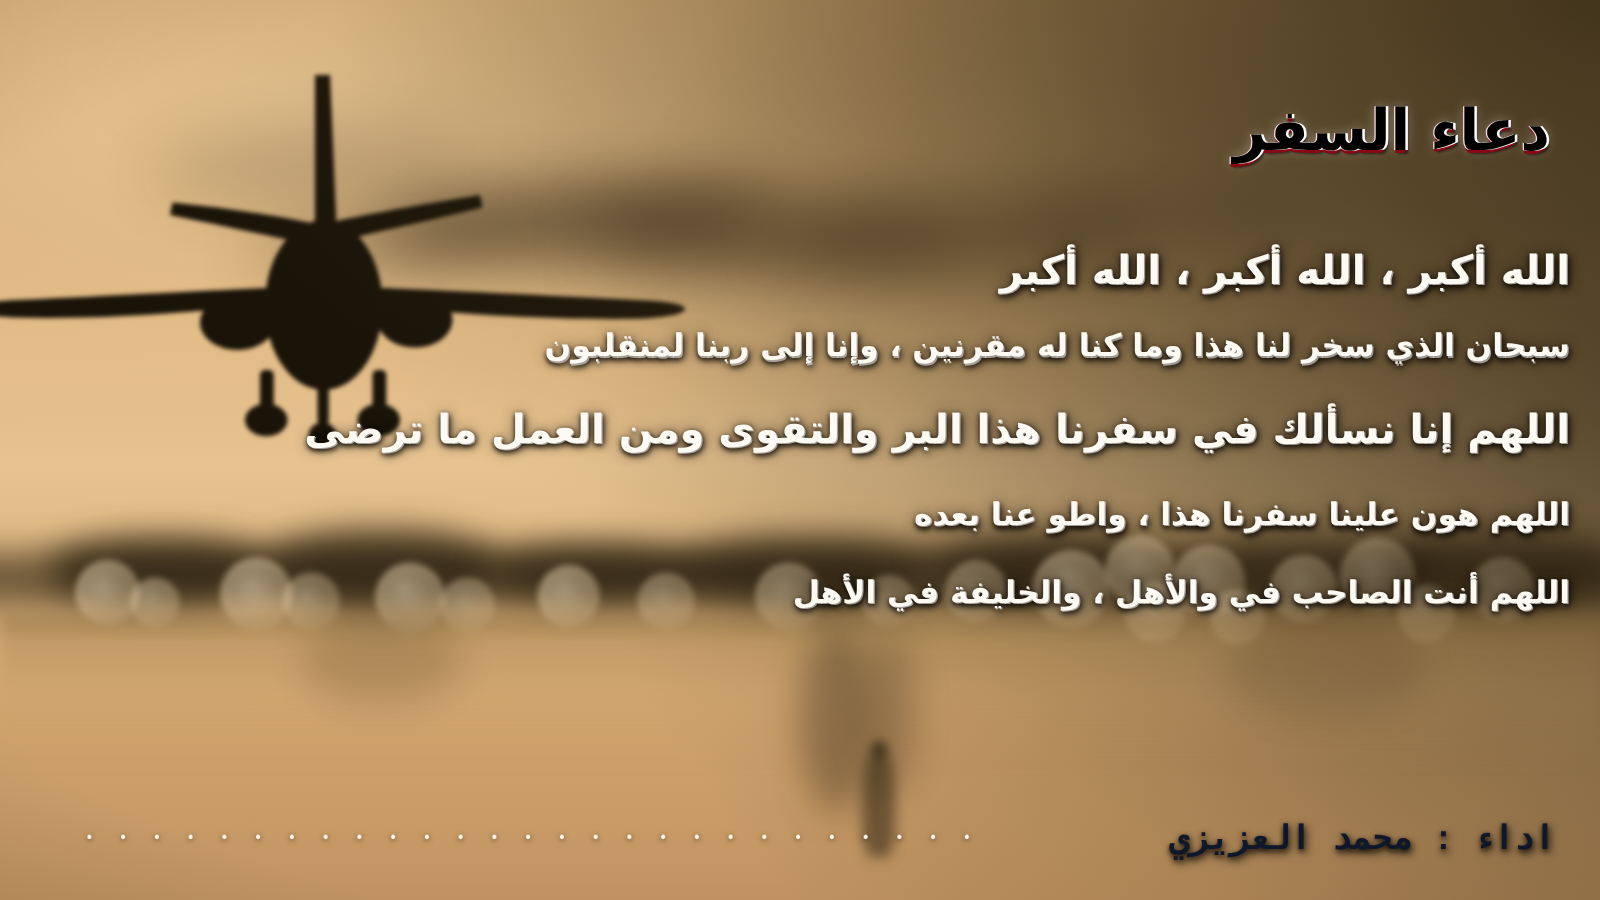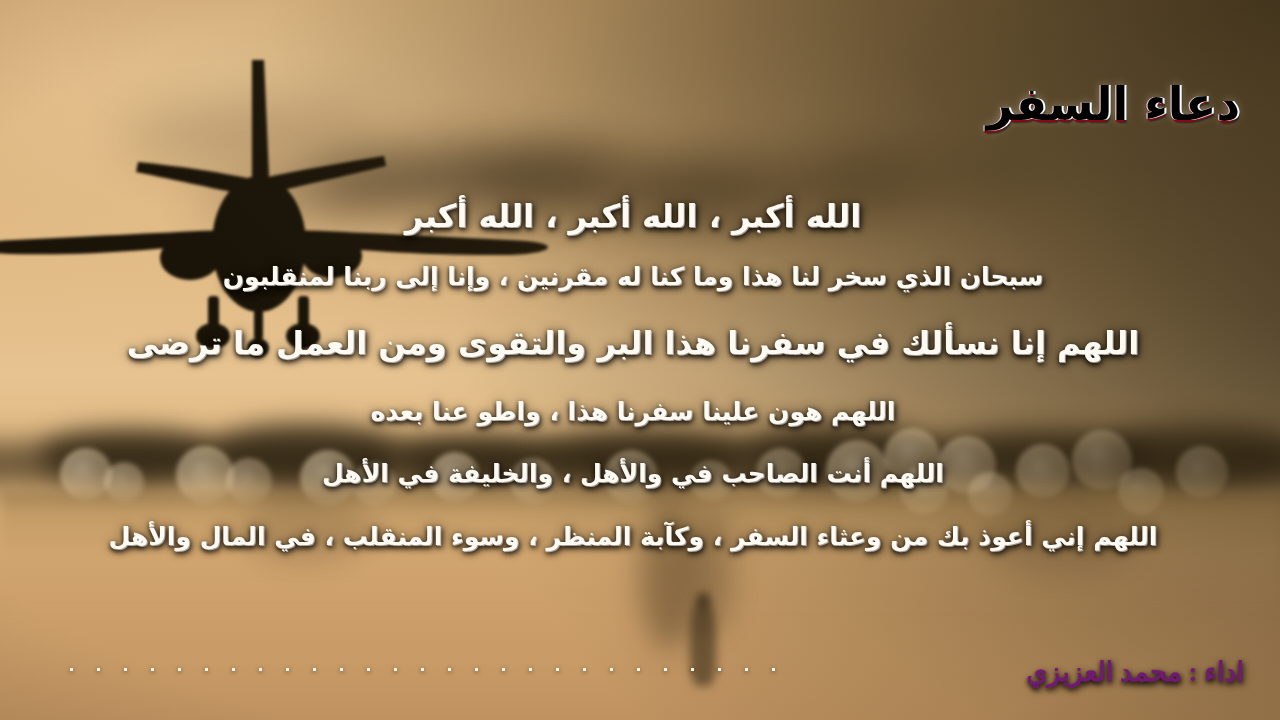--- a/index.html
+++ b/index.html
@@ -188,38 +188,37 @@
     text-shadow:
        1px 1px 0 rgba(255,255,255,0.55),
        0 2px 4px rgba(20,12,4,0.85),
        2px 3px 6px rgba(0,0,0,0.75),
        0 0 12px rgba(0,0,0,0.45);
   }
   .verse {
     white-space: nowrap;
     direction: rtl;
     unicode-bidi: embed;
-    text-align: center;
   }
   .verse.v0 { font-size: 32px; line-height: 1.0; margin-bottom: 32px; letter-spacing: 0.5px; }
   .verse.v1 { font-size: 25px; line-height: 1.0; margin-bottom: 38px; }
   .verse.v2 { font-size: 32px; line-height: 1.0; margin-bottom: 40px; }
   .verse.v3 { font-size: 25px; line-height: 1.0; margin-bottom: 37px; }
   .verse.v4 { font-size: 25px; line-height: 1.0; margin-bottom: 38px; }
   .verse.v5 { font-size: 25px; line-height: 1.0; margin-bottom: 0; }
 
   .credit {
     position: absolute;
     bottom: 32px;
     right: 36px;
     direction: rtl;
-    font-family: Liberation Serif, serif;
+    font-family: Liberation Mono, monospace;
     font-weight: bold;
     font-size: 27px;
-    color: #701a75;
+    color: #0f172a;
     white-space: nowrap;
     text-shadow:
       0 2px 4px rgba(20,12,4,0.8),
       2px 3px 7px rgba(0,0,0,0.7);
   }
 
   .dotted-rule {
     position: absolute;
     bottom: 48px;
     left: 58px;
@@ -321,20 +320,19 @@
   <div class="bg-layer vignette"></div>
 
   <div class="title">دعاء السفر</div>
 
   <div class="verses">
     <div class="verse v0">الله أكبر ، الله أكبر ، الله أكبر</div>
     <div class="verse v1">سبحان الذي سخر لنا هذا وما كنا له مقرنين ، وإنا إلى ربنا لمنقلبون</div>
     <div class="verse v2">اللهم إنا نسألك في سفرنا هذا البر والتقوى ومن العمل ما ترضى</div>
     <div class="verse v3">اللهم هون علينا سفرنا هذا ، واطو عنا بعده</div>
     <div class="verse v4">اللهم أنت الصاحب في والأهل ، والخليفة في الأهل</div>
-    <div class="verse v5">اللهم إني أعوذ بك من وعثاء السفر ، وكآبة المنظر ، وسوء المنقلب ، في المال والأهل</div>
   </div>
 
   <div class="dotted-rule"></div>
 
   <div class="credit">اداء : محمد العزيزي</div>
 
 </div>
 
 </body></html>

